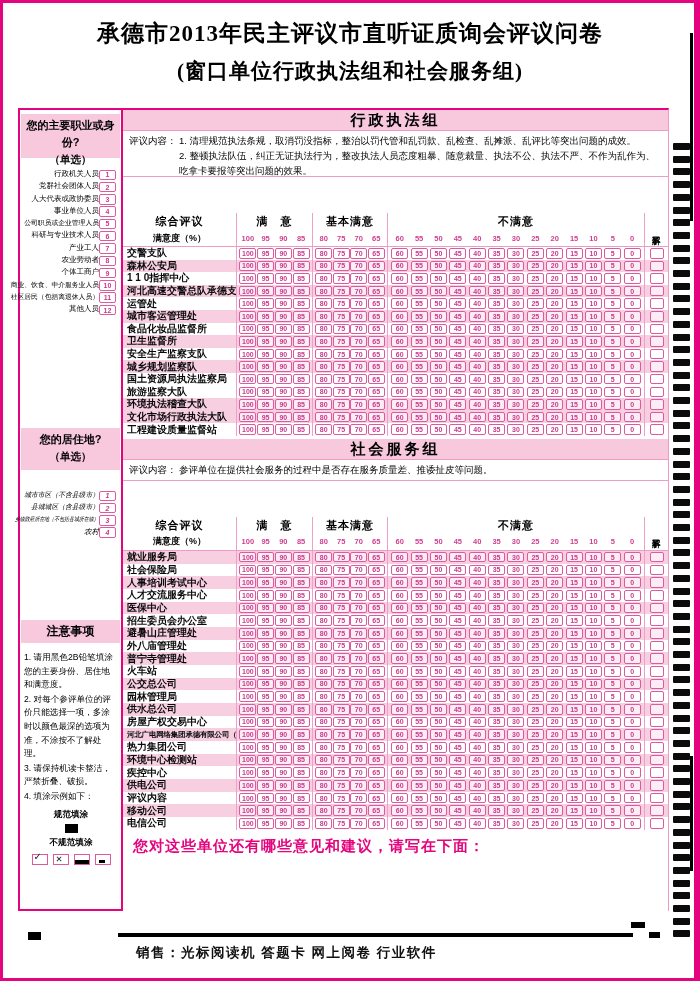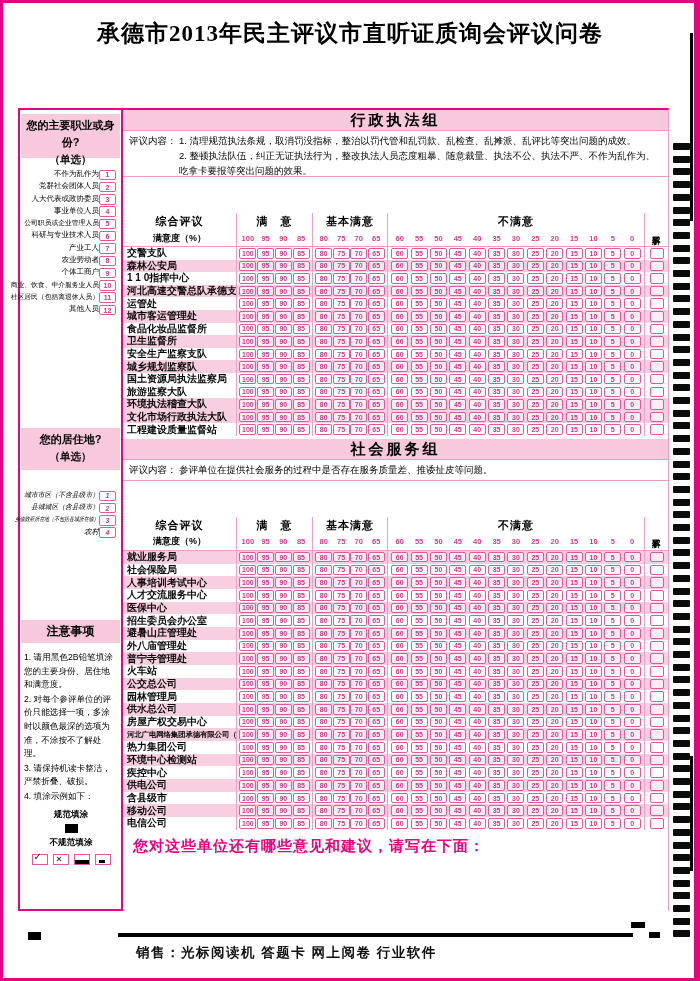--- a/index.html
+++ b/index.html
@@ -74,30 +74,31 @@
   .fd2{position:absolute;left:646px;top:929px;width:11px;height:6px;background:#000;}
   .footer{position:absolute;left:133px;top:941px;font-size:13.5px;font-weight:bold;color:#111;letter-spacing:1.5px;}
 </style>
 </head>
 <body>
 
 <div class="page">
 
   <div class="title">
     <div class="t1">承德市2013年民主评议市直听证质询会评议问卷</div>
+    <div class="t2">(窗口单位行政执法组和社会服务组)</div>
   </div>
 
   <div class="sidebar">
     <div class="sb-head" style="top:4px;height:44px;">
       <div class="h1">您的主要职业或身份?</div>
       <div class="h2">（单选）</div>
     </div>
     <div class="sb-list" style="top:58px;" id="occList">
         <div class="sb-item">
-          <span class="lab">不作为乱作为</span>
+          <span class="lab">行政机关人员</span>
           <span class="bub">1</span>
         </div>
         <div class="sb-item">
           <span class="lab">党群社会团体人员</span>
           <span class="bub">2</span>
         </div>
         <div class="sb-item">
           <span class="lab">人大代表或政协委员</span>
           <span class="bub">3</span>
         </div>
@@ -1638,21 +1639,21 @@
               <span class="bub">10</span>
               <span class="bub">5</span>
               <span class="bub">0</span>
             </span>
           </div>
           <div class="bl" style="justify-content: center;">
             <span class="bub empty"></span>
           </div>
         </div>
         <div class="trow" style="height: 12.682px;">
-          <div class="name">含县级市</div>
+          <div class="name">评议内容</div>
           <div class="bl bgrp">
             <span style="display: flex; justify-content: space-around; width: 100%;">
               <span class="bub">100</span>
               <span class="bub">95</span>
               <span class="bub">90</span>
               <span class="bub">85</span>
             </span>
           </div>
           <div class="bl bgrp">
             <span style="display: flex; justify-content: space-around; width: 100%;">

